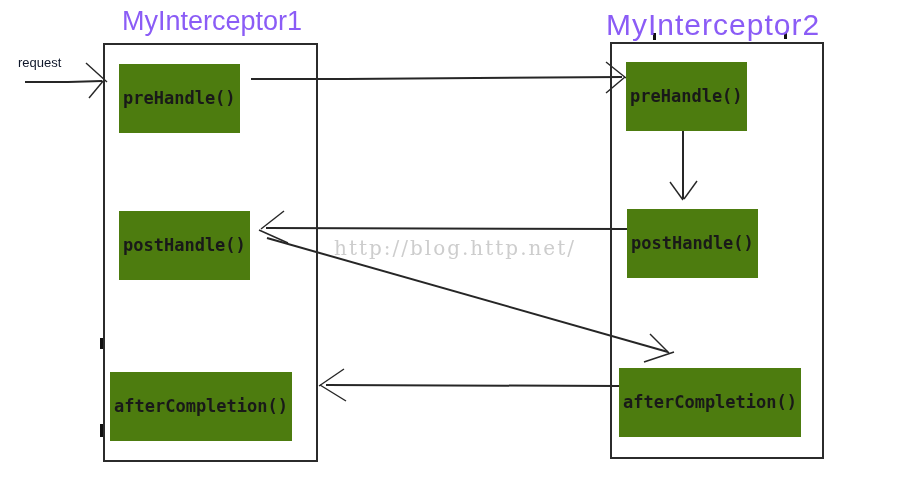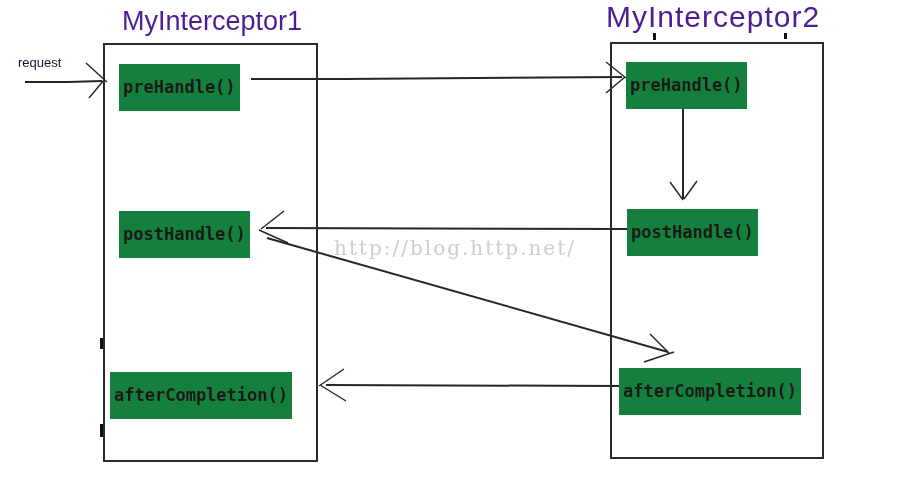--- a/index.html
+++ b/index.html
@@ -11,29 +11,29 @@
     position:absolute; left:334px; top:236px;
     font-family:"DejaVu Serif", serif;
     font-size:20px; letter-spacing:2px; color:#cdcdcd; white-space:nowrap;
   }
   .box {
     position:absolute; border:2px solid #2b2b2b; background:transparent;
   }
   #box1 { left:103px; top:43px;  width:211px; height:415px; }
   #box2 { left:610px; top:42px;  width:210px; height:413px; }
   .title {
-    position:absolute; color:#4c1d95; white-space:nowrap;
+    position:absolute; color:#8b5cf6; white-space:nowrap;
     font-family:"Liberation Sans", sans-serif;
   }
   #title1 { left:122px; top:6px;  font-size:27px; }
-  #title2 { left:606px; top:0px;  font-size:30px; height:34px; overflow:hidden; letter-spacing:1px; }
+  #title2 { left:606px; top:8px;  font-size:30px; height:34px; overflow:hidden; letter-spacing:1px; }
   .method {
-    position:absolute; background:#15803d; color:#191919;
+    position:absolute; background:#4d7c0f; color:#191919;
     font-family:"DejaVu Sans Mono", monospace; font-weight:bold;
-    font-size:17px; line-height:21px; padding:13px 4px; white-space:nowrap;
+    font-size:17px; line-height:21px; padding:24px 4px; white-space:nowrap;
   }
   #m1-pre   { left:119px; top:64px;  }
   #m1-post  { left:119px; top:211px; }
   #m1-after { left:110px; top:372px; }
   #m2-pre   { left:626px; top:62px;  }
   #m2-post  { left:627px; top:209px; }
   #m2-after { left:619px; top:368px; }
   .req-label {
     position:absolute; left:18px; top:55px;
     font-size:13px; color:#0f172a; white-space:nowrap;

